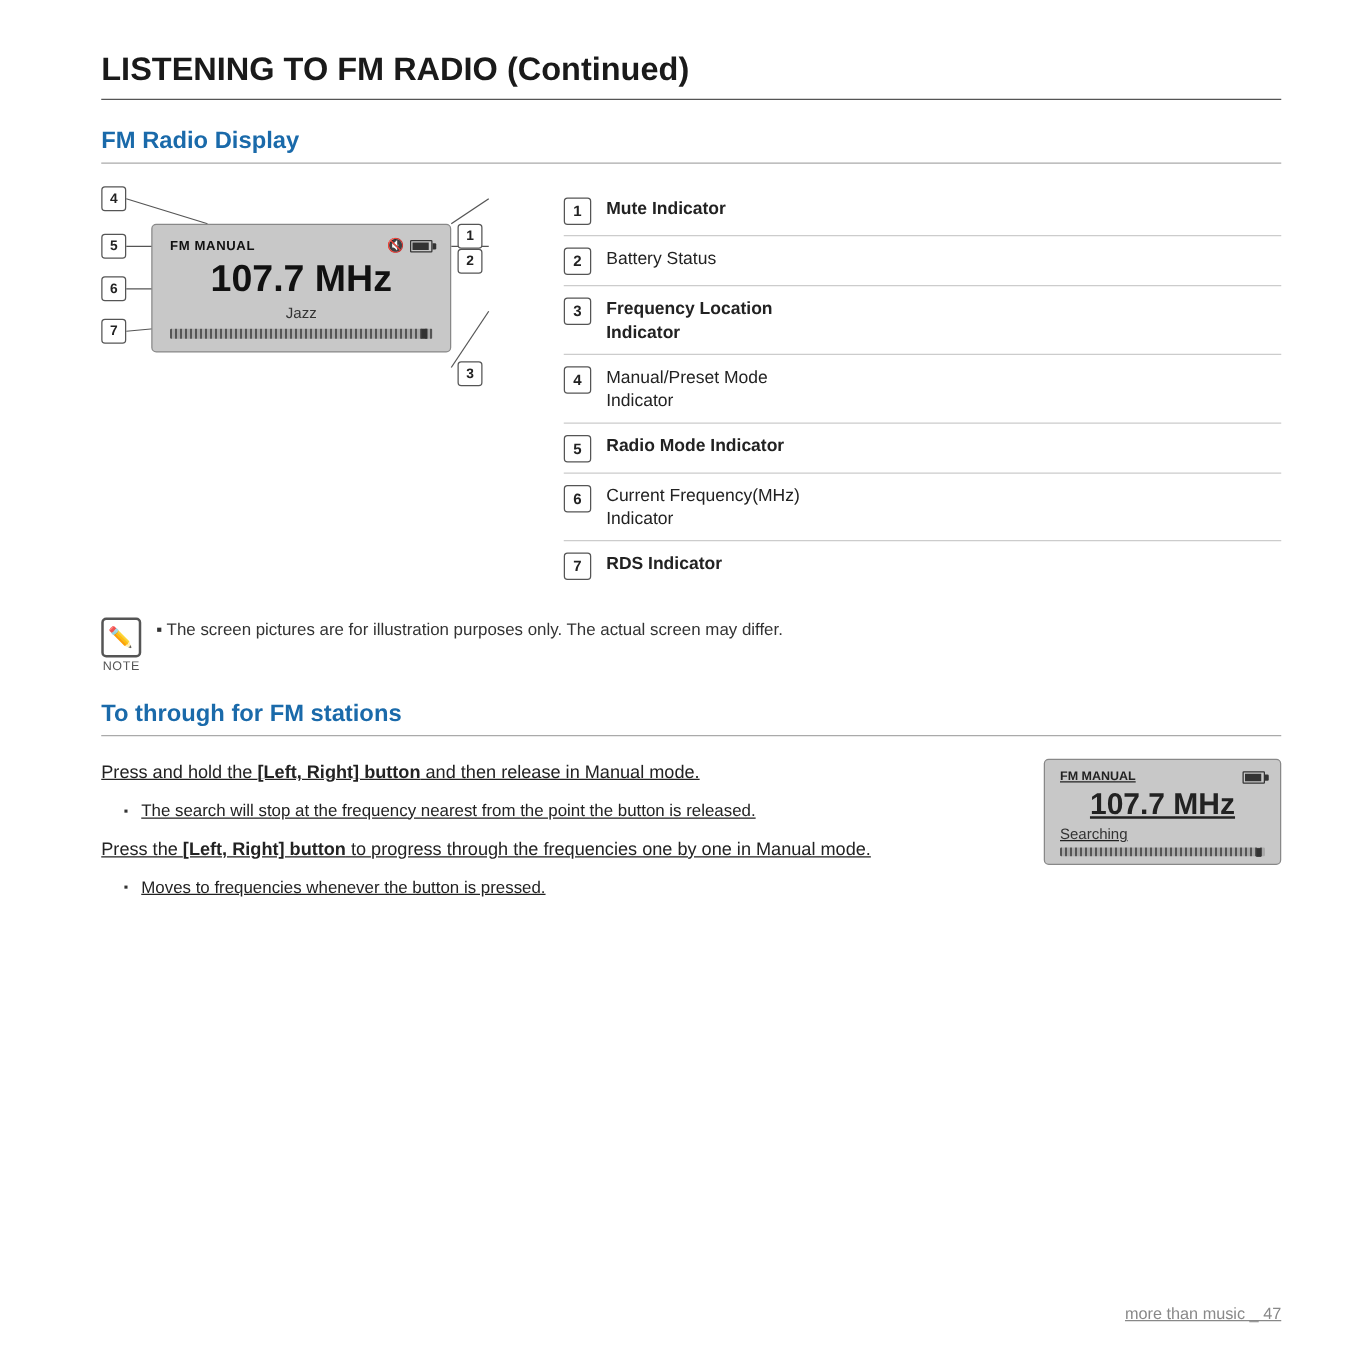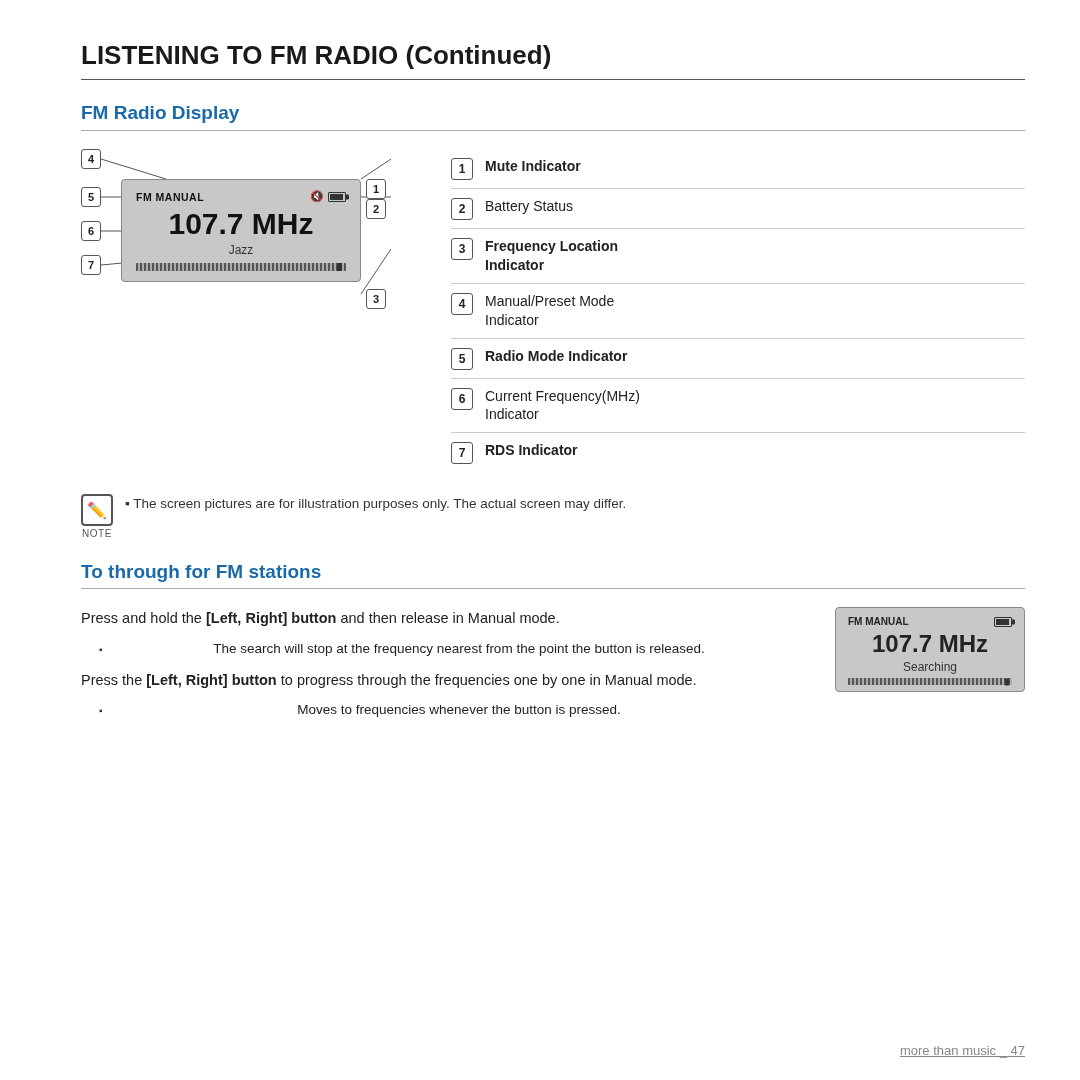--- a/index.html
+++ b/index.html
@@ -288,40 +288,40 @@
 
     .search-section .section-heading {
       margin-bottom: 5px;
     }
 
     .search-content {
       display: flex;
       gap: 30px;
       align-items: flex-start;
       margin-top: 10px;
+      text-decoration: underline;
     }
 
     .search-text {
       flex: 1;
     }
 
     .search-text p {
       font-size: 14.5px;
       line-height: 1.6;
       margin-bottom: 8px;
     }
 
     .search-text .bold {
       font-weight: bold;
     }
 
     .bullet-list {
       margin-left: 18px;
       margin-bottom: 10px;
-      text-align: center;
     }
 
     .bullet-list li {
       font-size: 13.5px;
       line-height: 1.5;
       list-style: none;
       position: relative;
       padding-left: 14px;
     }
 
@@ -355,21 +355,21 @@
 
     .small-freq {
       font-size: 24px;
       font-weight: bold;
       text-align: center;
       margin-bottom: 2px;
     }
 
     .small-status {
       font-size: 12px;
-      text-align: center;
+      text-align: left;
       color: #333;
       margin-bottom: 4px;
     }
 
     .small-bar {
       height: 7px;
       background: repeating-linear-gradient(90deg, #555 0px, #555 2px, #aaa 2px, #aaa 4px);
       border-radius: 1px;
       position: relative;
     }

